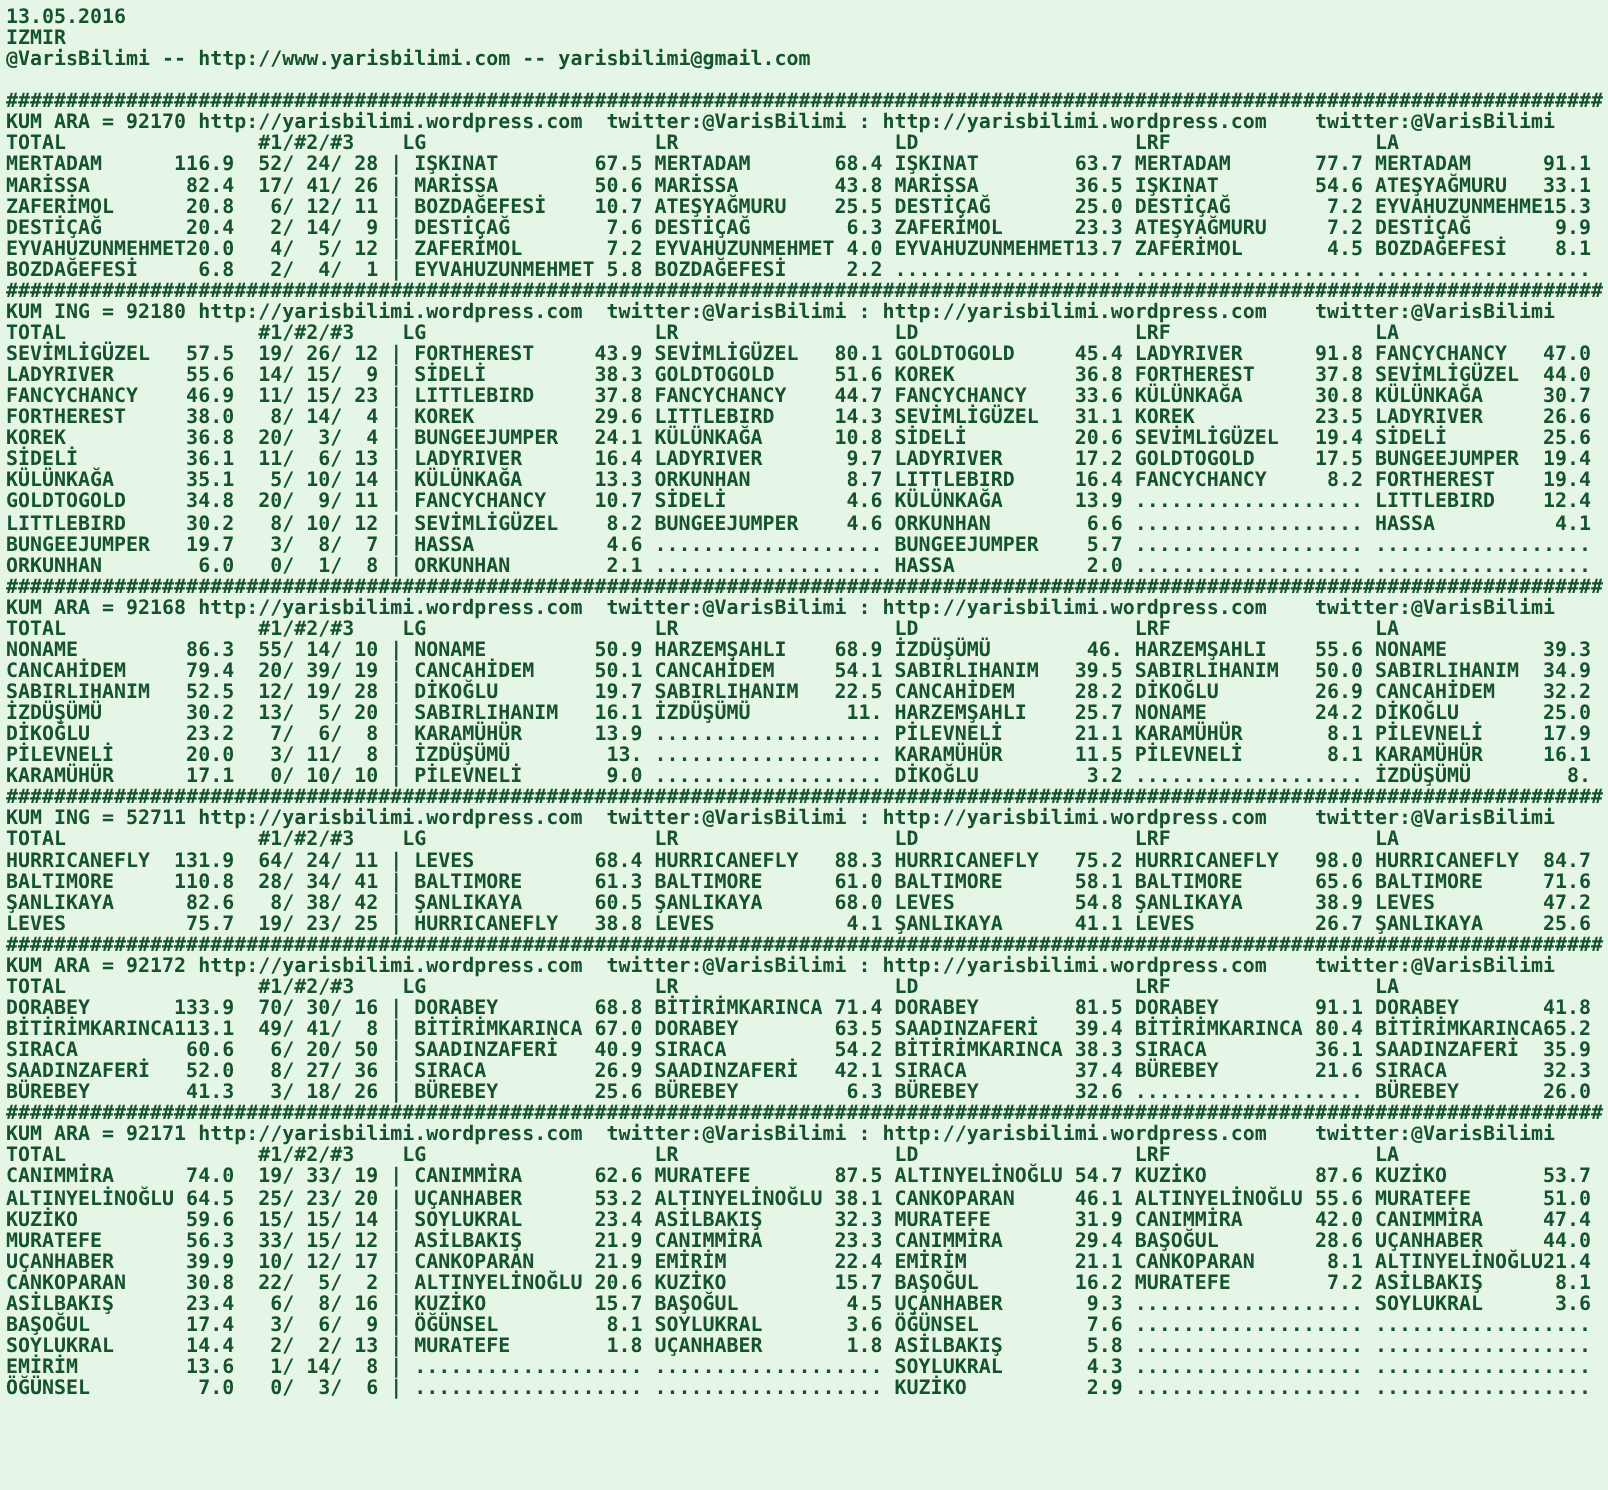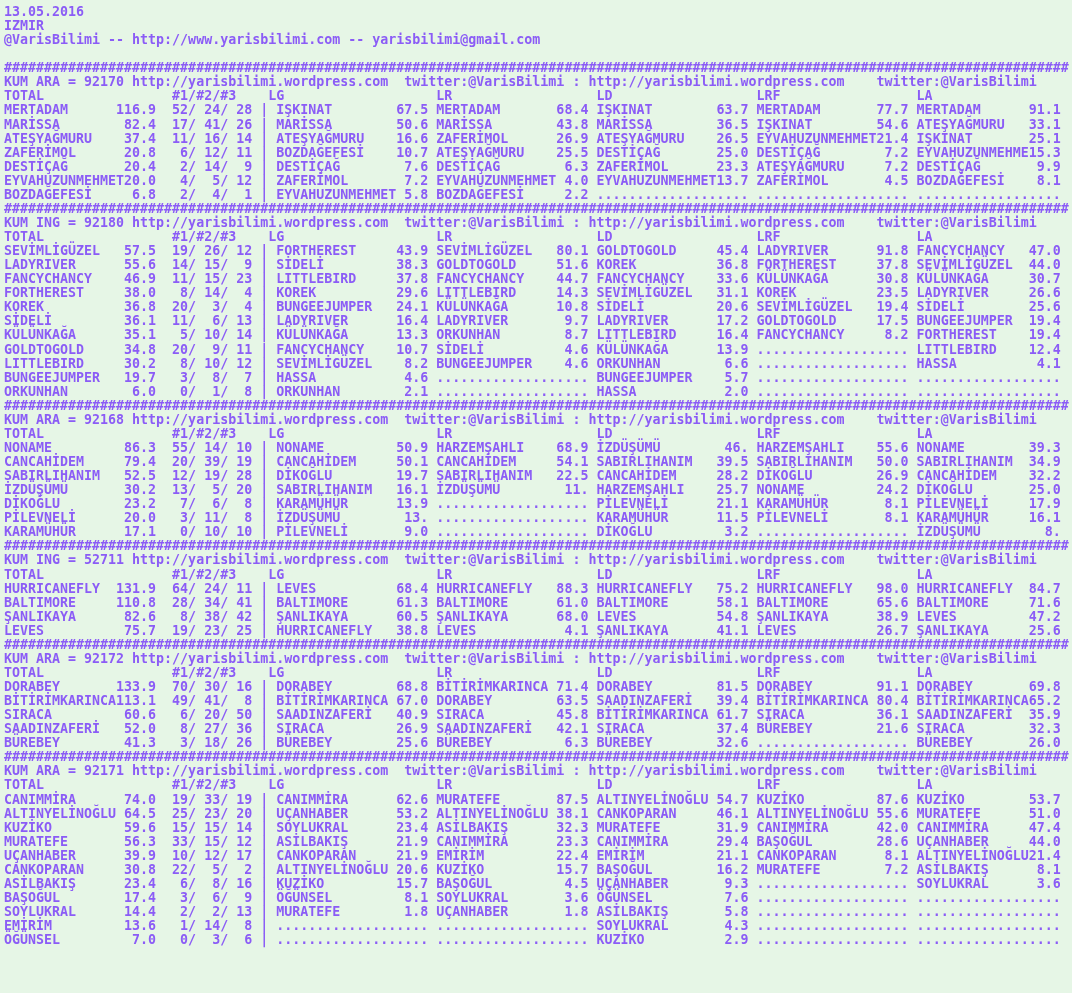--- a/index.html
+++ b/index.html
@@ -7,21 +7,21 @@
     width: 1072px;
     height: 993px;
     background: #e6f6e6;
     overflow: hidden;
   }
   .doc {
     padding: 5px 0 0 4px;
     font-family: "DejaVu Sans Mono", monospace;
     font-weight: bold;
     font-size: 13.3px;
-    color: #8b5cf6;
+    color: #14532d;
   }
   pre.line {
     margin: 0;
     padding: 0;
     line-height: 14.07px;
     min-height: 14.07px;
     white-space: pre;
     font-family: inherit;
   }
 </style>
@@ -32,21 +32,20 @@
   <pre class="line">13.05.2016</pre>
   <pre class="line">IZMIR</pre>
   <pre class="line">@VarisBilimi -- http://www.yarisbilimi.com -- yarisbilimi@gmail.com</pre>
   <pre class="line"></pre>
   <div id="sections-container">
       <pre class="line">#####################################################################################################################################</pre>
       <pre class="line">KUM ARA = 92170 http://yarisbilimi.wordpress.com  twitter:@VarisBilimi : http://yarisbilimi.wordpress.com    twitter:@VarisBilimi</pre>
       <pre class="line">TOTAL                #1/#2/#3    LG                   LR                  LD                  LRF                 LA                  </pre>
       <pre class="line">MERTADAM      116.9  52/ 24/ 28 | IŞKINAT        67.5 MERTADAM       68.4 IŞKINAT        63.7 MERTADAM       77.7 MERTADAM      91.1  </pre>
       <pre class="line">MARİSSA        82.4  17/ 41/ 26 | MARİSSA        50.6 MARİSSA        43.8 MARİSSA        36.5 IŞKINAT        54.6 ATEŞYAĞMURU   33.1  </pre>
-      <pre class="line">ATEŞYAĞMURU    37.4  11/ 16/ 14 | ATEŞYAĞMURU    16.6 ZAFERİMOL      26.9 ATEŞYAĞMURU    26.5 EYVAHUZUNMEHMET21.4 IŞKINAT       25.1  </pre>
       <pre class="line">ZAFERİMOL      20.8   6/ 12/ 11 | BOZDAĞEFESİ    10.7 ATEŞYAĞMURU    25.5 DESTİÇAĞ       25.0 DESTİÇAĞ        7.2 EYVAHUZUNMEHME15.3  </pre>
       <pre class="line">DESTİÇAĞ       20.4   2/ 14/  9 | DESTİÇAĞ        7.6 DESTİÇAĞ        6.3 ZAFERİMOL      23.3 ATEŞYAĞMURU     7.2 DESTİÇAĞ       9.9  </pre>
       <pre class="line">EYVAHUZUNMEHMET20.0   4/  5/ 12 | ZAFERİMOL       7.2 EYVAHUZUNMEHMET 4.0 EYVAHUZUNMEHMET13.7 ZAFERİMOL       4.5 BOZDAĞEFESİ    8.1  </pre>
       <pre class="line">BOZDAĞEFESİ     6.8   2/  4/  1 | EYVAHUZUNMEHMET 5.8 BOZDAĞEFESİ     2.2 ................... ................... ..................  </pre>
       <pre class="line">#####################################################################################################################################</pre>
       <pre class="line">KUM ING = 92180 http://yarisbilimi.wordpress.com  twitter:@VarisBilimi : http://yarisbilimi.wordpress.com    twitter:@VarisBilimi</pre>
       <pre class="line">TOTAL                #1/#2/#3    LG                   LR                  LD                  LRF                 LA                  </pre>
       <pre class="line">SEVİMLİGÜZEL   57.5  19/ 26/ 12 | FORTHEREST     43.9 SEVİMLİGÜZEL   80.1 GOLDTOGOLD     45.4 LADYRIVER      91.8 FANCYCHANCY   47.0  </pre>
       <pre class="line">LADYRIVER      55.6  14/ 15/  9 | SİDELİ         38.3 GOLDTOGOLD     51.6 KOREK          36.8 FORTHEREST     37.8 SEVİMLİGÜZEL  44.0  </pre>
       <pre class="line">FANCYCHANCY    46.9  11/ 15/ 23 | LITTLEBIRD     37.8 FANCYCHANCY    44.7 FANCYCHANCY    33.6 KÜLÜNKAĞA      30.8 KÜLÜNKAĞA     30.7  </pre>
@@ -71,23 +70,23 @@
       <pre class="line">#####################################################################################################################################</pre>
       <pre class="line">KUM ING = 52711 http://yarisbilimi.wordpress.com  twitter:@VarisBilimi : http://yarisbilimi.wordpress.com    twitter:@VarisBilimi</pre>
       <pre class="line">TOTAL                #1/#2/#3    LG                   LR                  LD                  LRF                 LA                  </pre>
       <pre class="line">HURRICANEFLY  131.9  64/ 24/ 11 | LEVES          68.4 HURRICANEFLY   88.3 HURRICANEFLY   75.2 HURRICANEFLY   98.0 HURRICANEFLY  84.7  </pre>
       <pre class="line">BALTIMORE     110.8  28/ 34/ 41 | BALTIMORE      61.3 BALTIMORE      61.0 BALTIMORE      58.1 BALTIMORE      65.6 BALTIMORE     71.6  </pre>
       <pre class="line">ŞANLIKAYA      82.6   8/ 38/ 42 | ŞANLIKAYA      60.5 ŞANLIKAYA      68.0 LEVES          54.8 ŞANLIKAYA      38.9 LEVES         47.2  </pre>
       <pre class="line">LEVES          75.7  19/ 23/ 25 | HURRICANEFLY   38.8 LEVES           4.1 ŞANLIKAYA      41.1 LEVES          26.7 ŞANLIKAYA     25.6  </pre>
       <pre class="line">#####################################################################################################################################</pre>
       <pre class="line">KUM ARA = 92172 http://yarisbilimi.wordpress.com  twitter:@VarisBilimi : http://yarisbilimi.wordpress.com    twitter:@VarisBilimi</pre>
       <pre class="line">TOTAL                #1/#2/#3    LG                   LR                  LD                  LRF                 LA                  </pre>
-      <pre class="line">DORABEY       133.9  70/ 30/ 16 | DORABEY        68.8 BİTİRİMKARINCA 71.4 DORABEY        81.5 DORABEY        91.1 DORABEY       69.8  </pre>
+      <pre class="line">DORABEY       133.9  70/ 30/ 16 | DORABEY        68.8 BİTİRİMKARINCA 71.4 DORABEY        81.5 DORABEY        91.1 DORABEY       41.8  </pre>
       <pre class="line">BİTİRİMKARINCA113.1  49/ 41/  8 | BİTİRİMKARINCA 67.0 DORABEY        63.5 SAADINZAFERİ   39.4 BİTİRİMKARINCA 80.4 BİTİRİMKARINCA65.2  </pre>
-      <pre class="line">SIRACA         60.6   6/ 20/ 50 | SAADINZAFERİ   40.9 SIRACA         45.8 BİTİRİMKARINCA 61.7 SIRACA         36.1 SAADINZAFERİ  35.9  </pre>
+      <pre class="line">SIRACA         60.6   6/ 20/ 50 | SAADINZAFERİ   40.9 SIRACA         54.2 BİTİRİMKARINCA 38.3 SIRACA         36.1 SAADINZAFERİ  35.9  </pre>
       <pre class="line">SAADINZAFERİ   52.0   8/ 27/ 36 | SIRACA         26.9 SAADINZAFERİ   42.1 SIRACA         37.4 BÜREBEY        21.6 SIRACA        32.3  </pre>
       <pre class="line">BÜREBEY        41.3   3/ 18/ 26 | BÜREBEY        25.6 BÜREBEY         6.3 BÜREBEY        32.6 ................... BÜREBEY       26.0  </pre>
       <pre class="line">#####################################################################################################################################</pre>
       <pre class="line">KUM ARA = 92171 http://yarisbilimi.wordpress.com  twitter:@VarisBilimi : http://yarisbilimi.wordpress.com    twitter:@VarisBilimi</pre>
       <pre class="line">TOTAL                #1/#2/#3    LG                   LR                  LD                  LRF                 LA                  </pre>
       <pre class="line">CANIMMİRA      74.0  19/ 33/ 19 | CANIMMİRA      62.6 MURATEFE       87.5 ALTINYELİNOĞLU 54.7 KUZİKO         87.6 KUZİKO        53.7  </pre>
       <pre class="line">ALTINYELİNOĞLU 64.5  25/ 23/ 20 | UÇANHABER      53.2 ALTINYELİNOĞLU 38.1 CANKOPARAN     46.1 ALTINYELİNOĞLU 55.6 MURATEFE      51.0  </pre>
       <pre class="line">KUZİKO         59.6  15/ 15/ 14 | SOYLUKRAL      23.4 ASİLBAKIŞ      32.3 MURATEFE       31.9 CANIMMİRA      42.0 CANIMMİRA     47.4  </pre>
       <pre class="line">MURATEFE       56.3  33/ 15/ 12 | ASİLBAKIŞ      21.9 CANIMMİRA      23.3 CANIMMİRA      29.4 BAŞOĞUL        28.6 UÇANHABER     44.0  </pre>
       <pre class="line">UÇANHABER      39.9  10/ 12/ 17 | CANKOPARAN     21.9 EMİRİM         22.4 EMİRİM         21.1 CANKOPARAN      8.1 ALTINYELİNOĞLU21.4  </pre>

